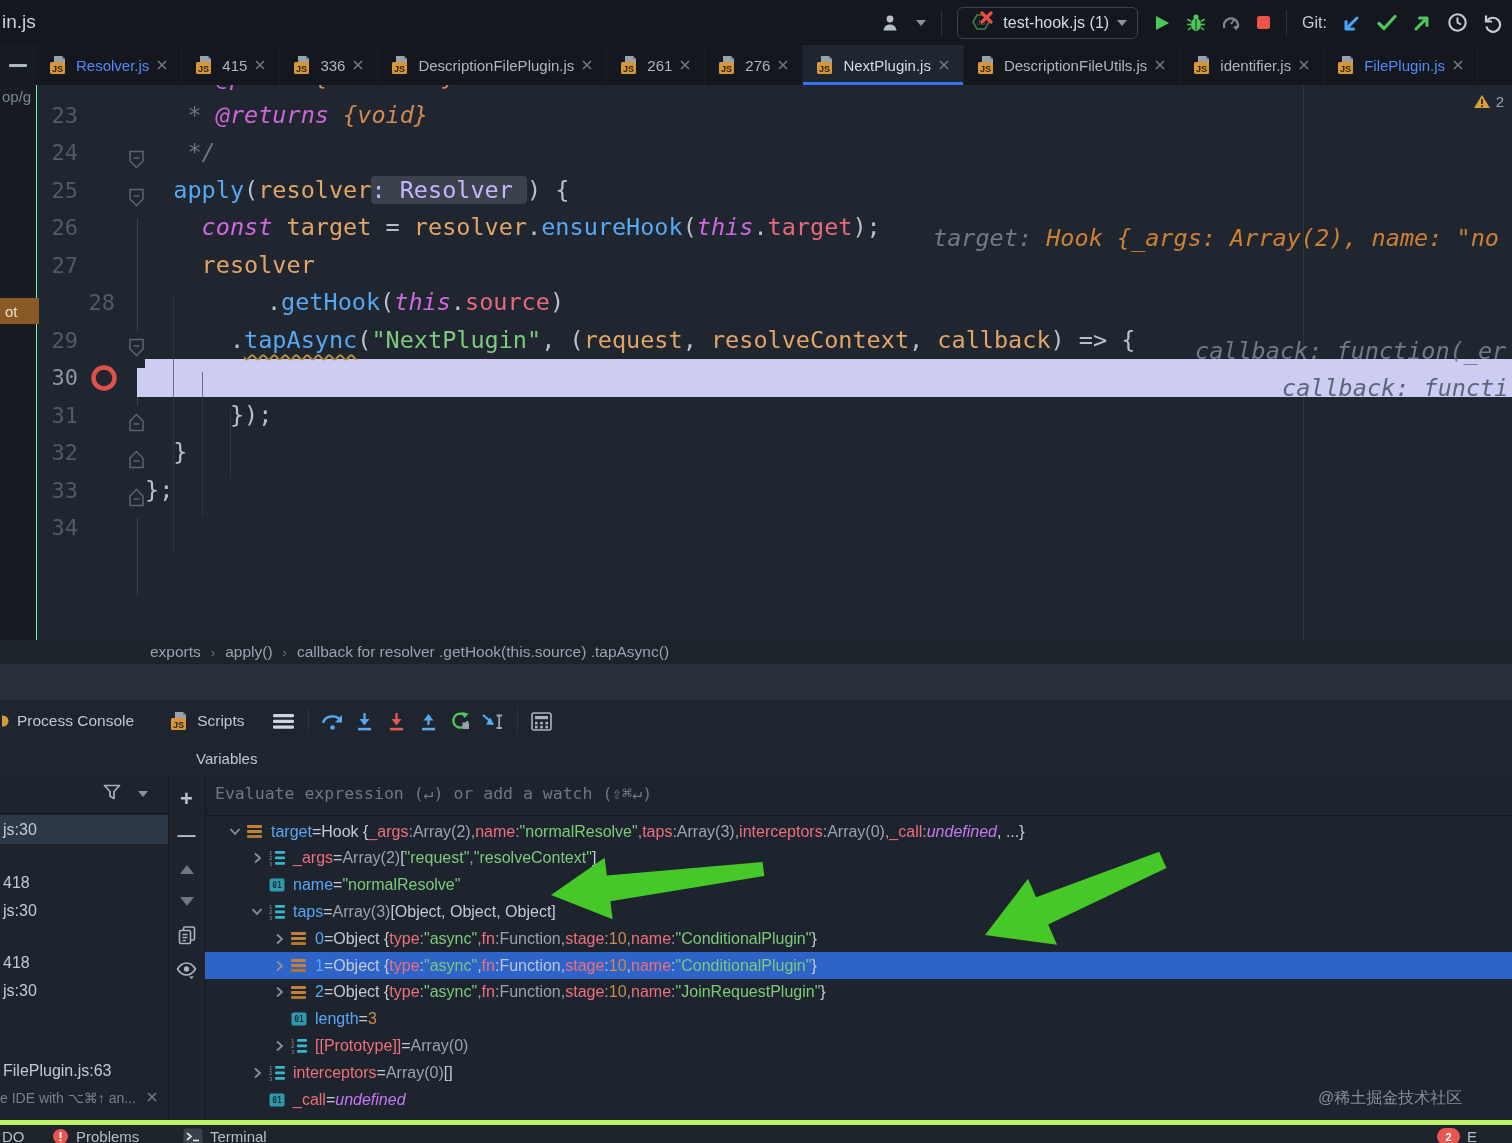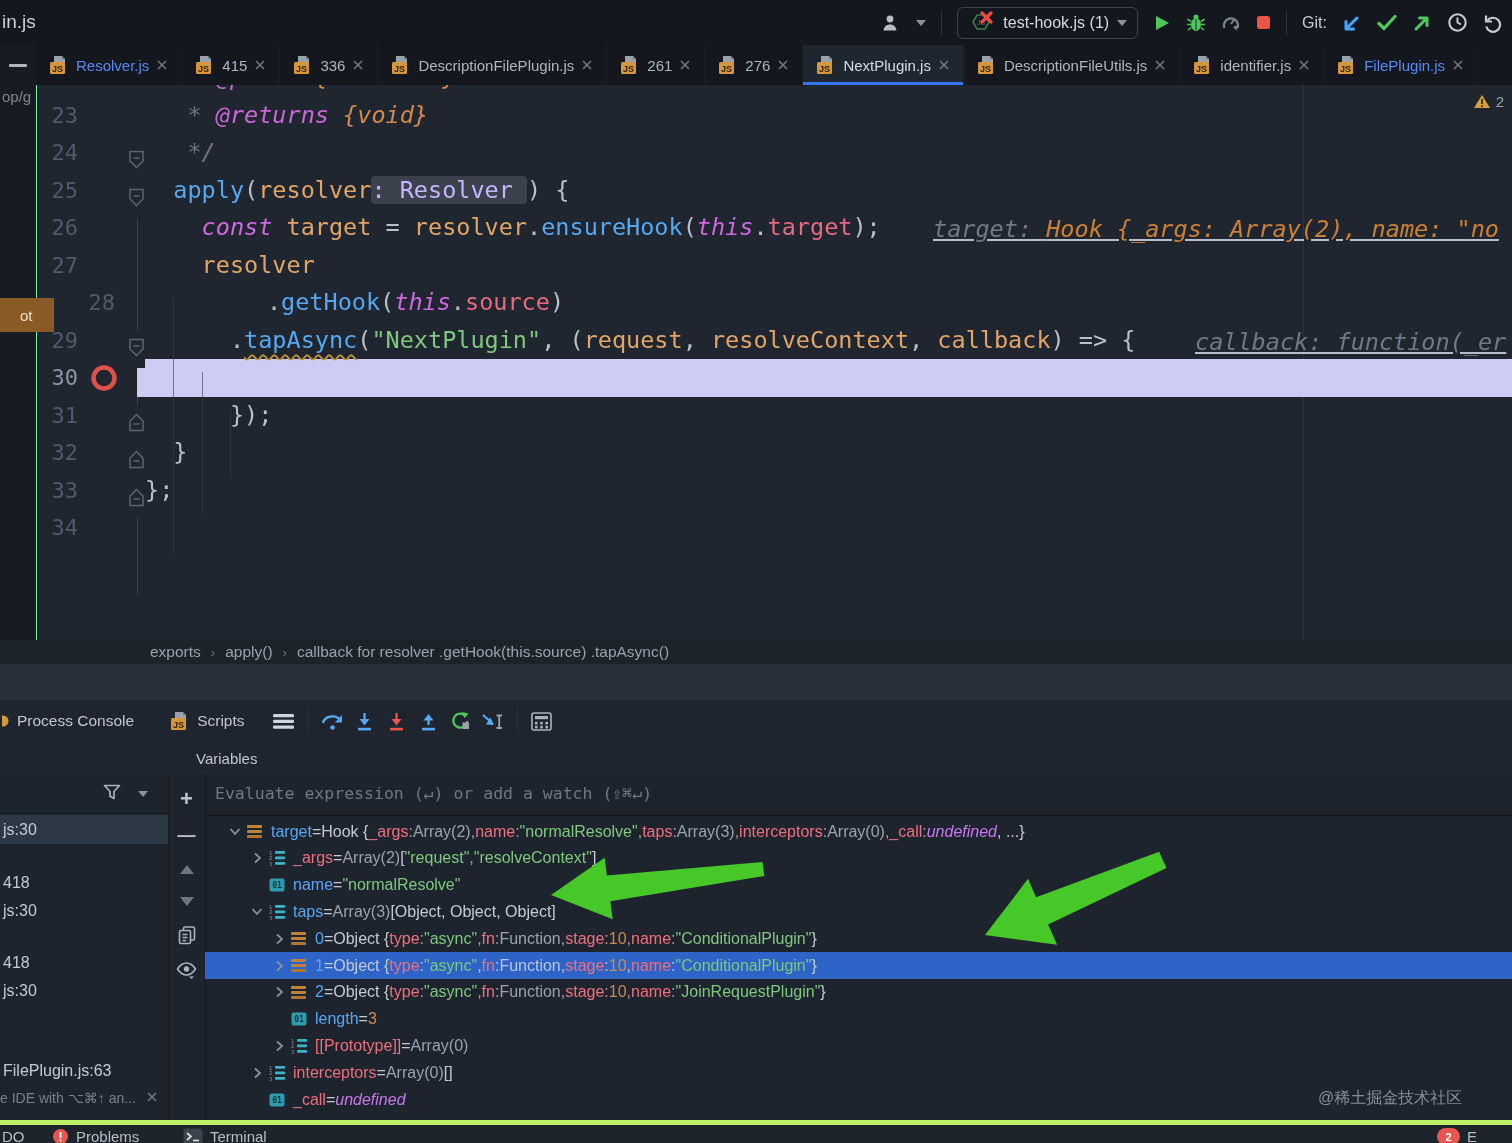--- a/index.html
+++ b/index.html
@@ -25,34 +25,34 @@
        border-right:1px solid #1a1f26;cursor:default;}
   .tab .lbl{color:#aeb6c2;}
   .tab.mod .lbl{color:#548af7;}
   .tab.active{background:#20262f;box-shadow:inset 0 -3px 0 #3574f0;}
   .tab.active .lbl{color:#d2dbe7;}
 
   
   .editor{position:absolute;left:0;top:85px;width:1512px;height:555px;background:#20262f;overflow:hidden;}
   .left-strip{position:absolute;left:0;top:0;width:36px;height:555px;background:#171c23;border-right:1px solid #86efac;}
   .strip-top{position:absolute;left:2px;top:3px;font-size:15px;color:#7d8590;}
-  .strip-tag{position:absolute;left:0;top:213px;width:34px;height:34px;background:#8a5a26;color:#f2e3c4;
-             font-size:15px;display:flex;align-items:center;padding-left:20px;}
+  .strip-tag{position:absolute;left:0;top:213px;width:34px;height:26px;background:#8a5a26;color:#f2e3c4;
+             font-size:15px;display:flex;align-items:center;padding-left:5px;}
   .fold-line{position:absolute;left:137px;top:65px;width:1px;height:445px;background:#39414c;}
   .guide{position:absolute;width:1px;background:#39414c;opacity:.65;z-index:3;}
   .margin-guide{position:absolute;left:1303px;top:0;width:1px;height:555px;background:#2c333d;}
   .code-line{position:absolute;left:0;width:1512px;height:37.5px;line-height:37.5px;
              font-family:"DejaVu Sans Mono",monospace;font-size:23.5px;white-space:pre;}
   .hl-bar{position:absolute;left:137px;right:0;top:0;bottom:0;background:#cdcdf4;z-index:1;}
   .gnum{position:absolute;left:0;top:0;width:78px;text-align:right;color:#4f5a6a;font-size:22px;z-index:2;}
   .code-line.hl .gnum{color:#8b95a5;}
   .bp{position:absolute;left:90px;top:5px;z-index:2;}
   .fold{position:absolute;left:128px;top:9px;z-index:2;background:#20262f;}
   .ctext{position:absolute;left:145px;top:0;z-index:2;}
-  .chint{position:absolute;top:2px;z-index:2;white-space:pre;text-decoration:underline;}
+  .chint{position:absolute;top:11px;z-index:2;white-space:pre;}
   .tk-kw{color:#cf68e0;font-style:italic;}
   .tk-fn{color:#56a8f2;}
   .tk-par{color:#e2a568;}
   .tk-prop{color:#e8697d;}
   .tk-str{color:#7ec97d;}
   .tk-pun{color:#b9c0cb;}
   .tk-cmt{color:#6b7482;font-style:italic;}
   .tk-doctag{color:#cb66d6;font-style:italic;}
   .tk-docval{color:#d0894f;font-style:italic;}
   .tk-chip{background:#3b424e;color:#c4b5fd;border-radius:4px;}
@@ -398,21 +398,21 @@
             </svg></span><span class="ctext"><span class="tk-pun">  </span><span class="tk-fn">apply</span><span class="tk-pun">(</span><span class="tk-par">resolver</span><span class="tk-chip">: Resolver </span><span class="tk-pun">) {</span></span></div>
         <div class="code-line" style="top: 124px;"><span class="gnum">26</span><span class="ctext"><span class="tk-pun">    </span><span class="tk-kw">const</span><span class="tk-pun"> </span><span class="tk-par">target</span><span class="tk-pun"> = </span><span class="tk-par">resolver</span><span class="tk-pun">.</span><span class="tk-fn">ensureHook</span><span class="tk-pun">(</span><span class="tk-kw">this</span><span class="tk-pun">.</span><span class="tk-prop">target</span><span class="tk-pun">);</span></span><span class="chint" style="left: 933px;"><span class="tk-hint">target: </span><span class="tk-hint-em">Hook {_args: Array(2), name: "no</span></span></div>
         <div class="code-line" style="top: 161.5px;"><span class="gnum">27</span><span class="ctext"><span class="tk-pun">    </span><span class="tk-par">resolver</span></span></div>
         <div class="code-line" style="top: 199px; margin-left: 37px;"><span class="gnum">28</span><span class="ctext"><span class="tk-pun">      .</span><span class="tk-fn">getHook</span><span class="tk-pun">(</span><span class="tk-kw">this</span><span class="tk-pun">.</span><span class="tk-prop">source</span><span class="tk-pun">)</span></span></div>
         <div class="code-line" style="top: 236.5px;"><span class="gnum">29</span><span class="fold"><svg width="17" height="19" viewBox="0 0 17 19">
               <path d="M2 1.5h13V11l-6.5 6.5L2 11z" fill="none" stroke="#5a6472" stroke-width="1.5"></path>
               <path d="M5.5 8h6" stroke="#5a6472" stroke-width="1.5"></path>
             </svg></span><span class="ctext"><span class="tk-pun">      .</span><span class="tk-fn wavy">tapAsync</span><span class="tk-pun">(</span><span class="tk-str">"NextPlugin"</span><span class="tk-pun">, (</span><span class="tk-par">request</span><span class="tk-pun">, </span><span class="tk-par">resolveContext</span><span class="tk-pun">, </span><span class="tk-par">callback</span><span class="tk-pun">) </span><span class="tk-pun">=&gt; {</span></span><span class="chint" style="left: 1195px;"><span class="tk-hint">callback: function(_er</span></span></div>
         <div class="code-line hl" style="top: 274px;"><div class="hl-bar"></div><span class="gnum">30</span><span class="bp"><svg width="28" height="28" viewBox="0 0 28 28">
               <circle cx="14" cy="14" r="10.5" fill="none" stroke="#e0504a" stroke-width="4.5"></circle>
-            </svg></span></div>
+            </svg></span><span class="chint" style="left: 1282px;"><span class="tk-sel-hint">callback: functi</span></span></div>
         <div class="code-line" style="top: 311.5px;"><span class="gnum">31</span><span class="fold"><svg width="17" height="19" viewBox="0 0 17 19">
               <path d="M2 17.5h13V8L8.5 1.5 2 8z" fill="none" stroke="#5a6472" stroke-width="1.5"></path>
               <path d="M5.5 11h6" stroke="#5a6472" stroke-width="1.5"></path>
             </svg></span><span class="ctext"><span class="tk-pun">      });</span></span></div>
         <div class="code-line" style="top: 349px;"><span class="gnum">32</span><span class="fold"><svg width="17" height="19" viewBox="0 0 17 19">
               <path d="M2 17.5h13V8L8.5 1.5 2 8z" fill="none" stroke="#5a6472" stroke-width="1.5"></path>
               <path d="M5.5 11h6" stroke="#5a6472" stroke-width="1.5"></path>
             </svg></span><span class="ctext"><span class="tk-pun">  }</span></span></div>
         <div class="code-line" style="top: 386.5px;"><span class="gnum">33</span><span class="fold"><svg width="17" height="19" viewBox="0 0 17 19">
               <path d="M2 17.5h13V8L8.5 1.5 2 8z" fill="none" stroke="#5a6472" stroke-width="1.5"></path>

